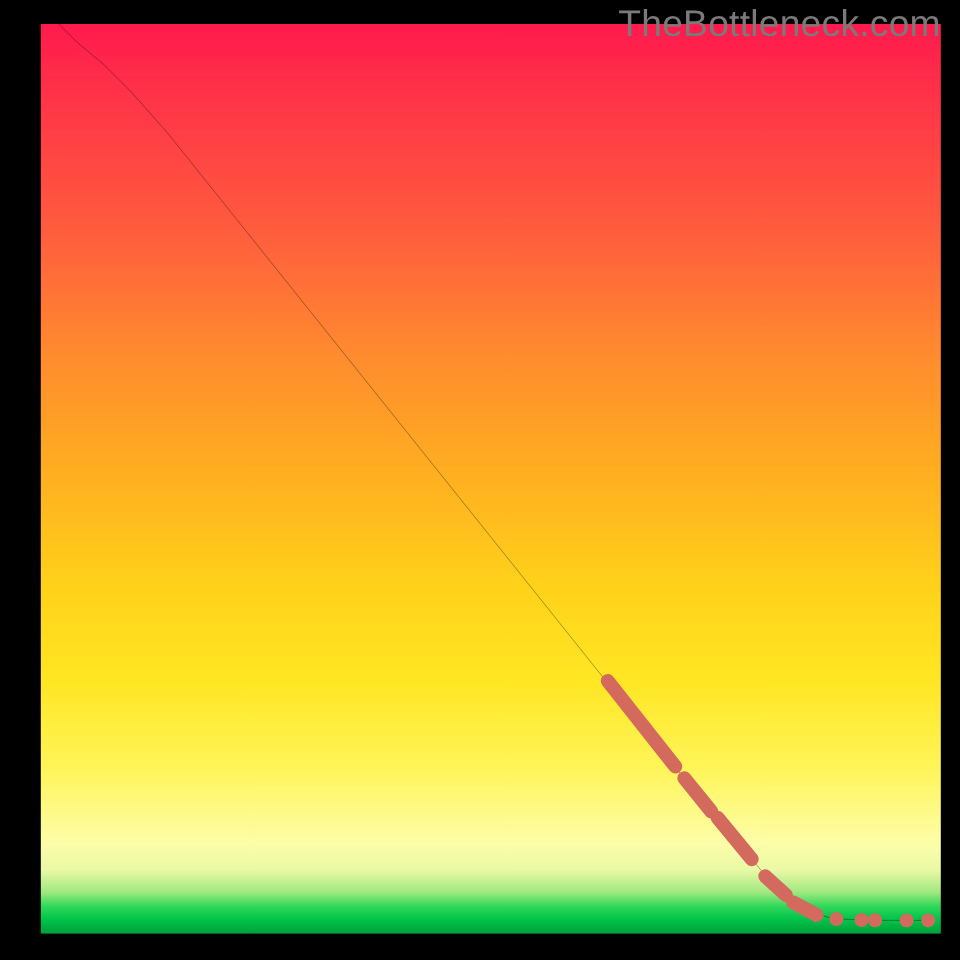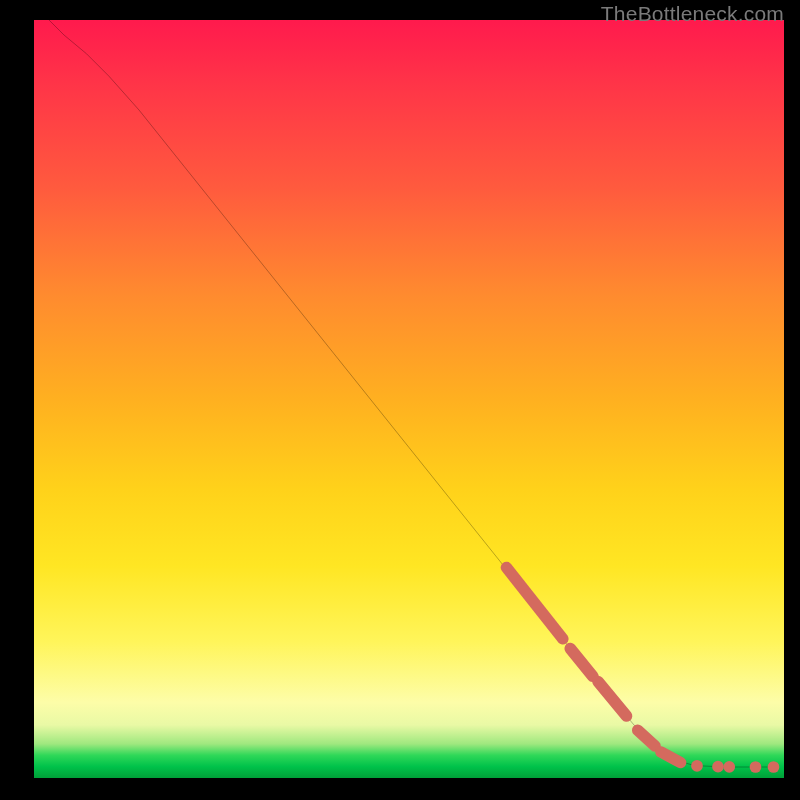--- a/index.html
+++ b/index.html
@@ -48,21 +48,21 @@
   .curve {
     position: absolute;
     inset: 0;
     overflow: visible;
   }
   .watermark {
     position: absolute;
     top: 2px;
     right: 16px;
     color: #7a7a7a;
-    font-size: 21px;
+    font-size: 31px;
     letter-spacing: 0.2px;
     font-weight: 400;
   }
 </style>
 </head>
 <body>
 
 <div class="stage">
   <div class="plot">
     <div class="gradient"></div>

